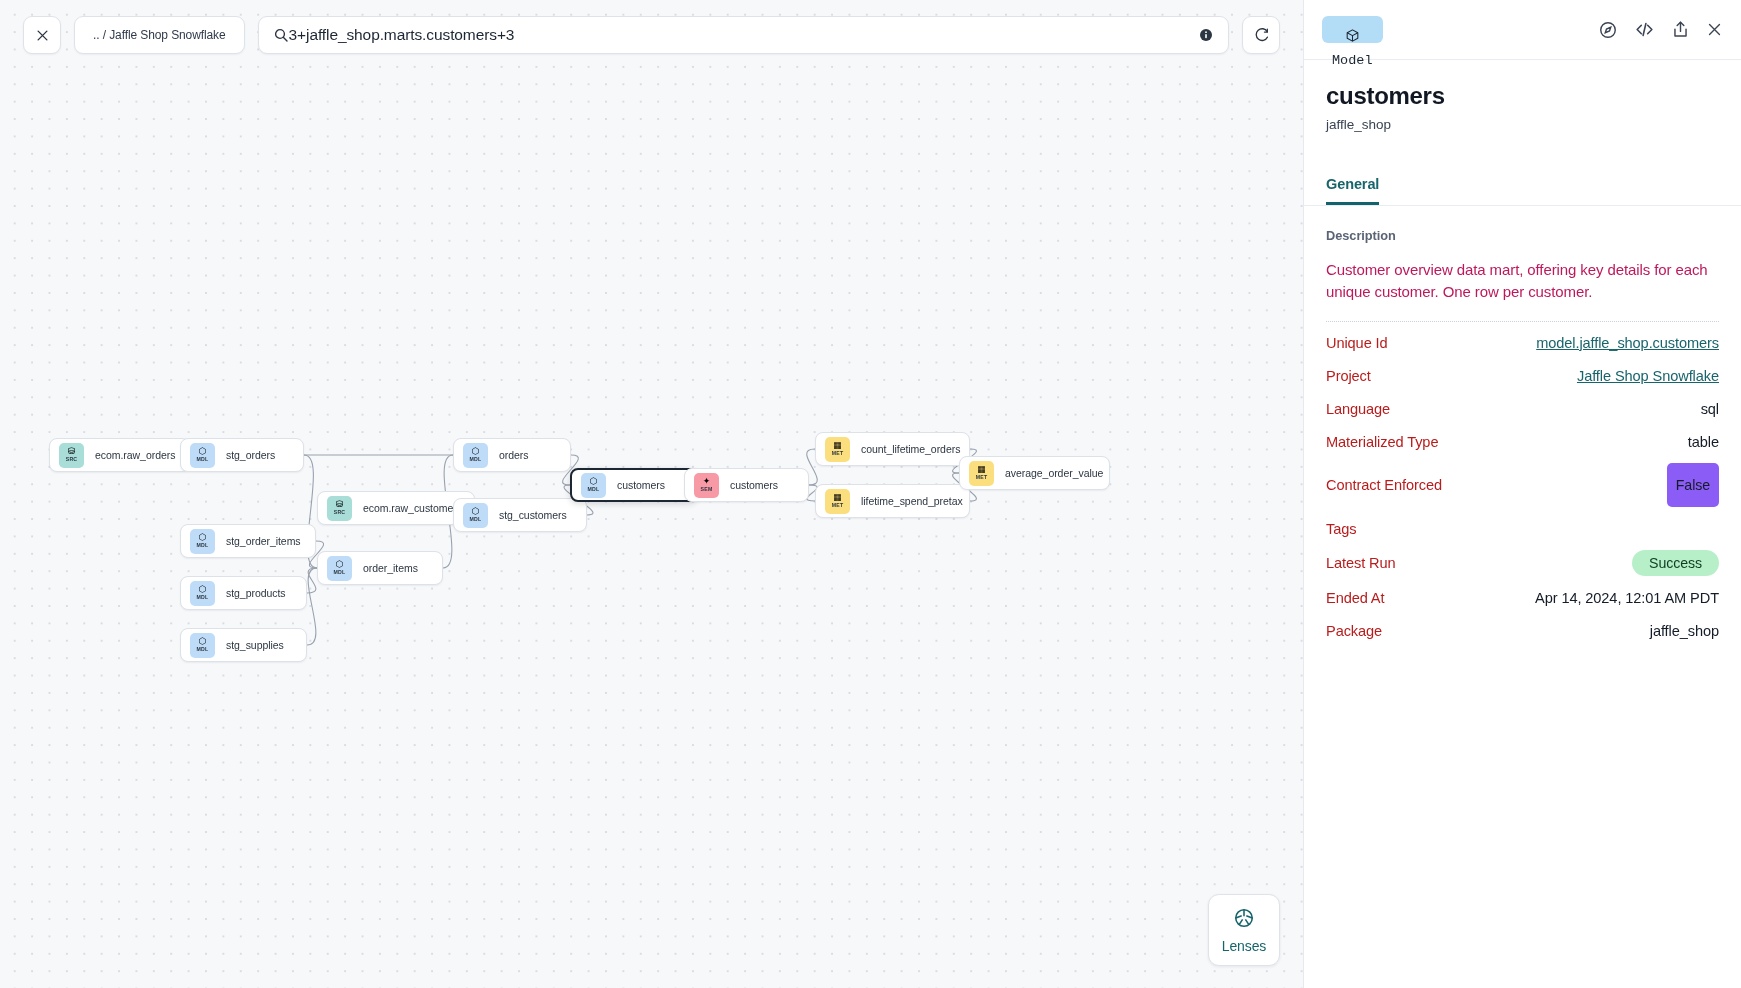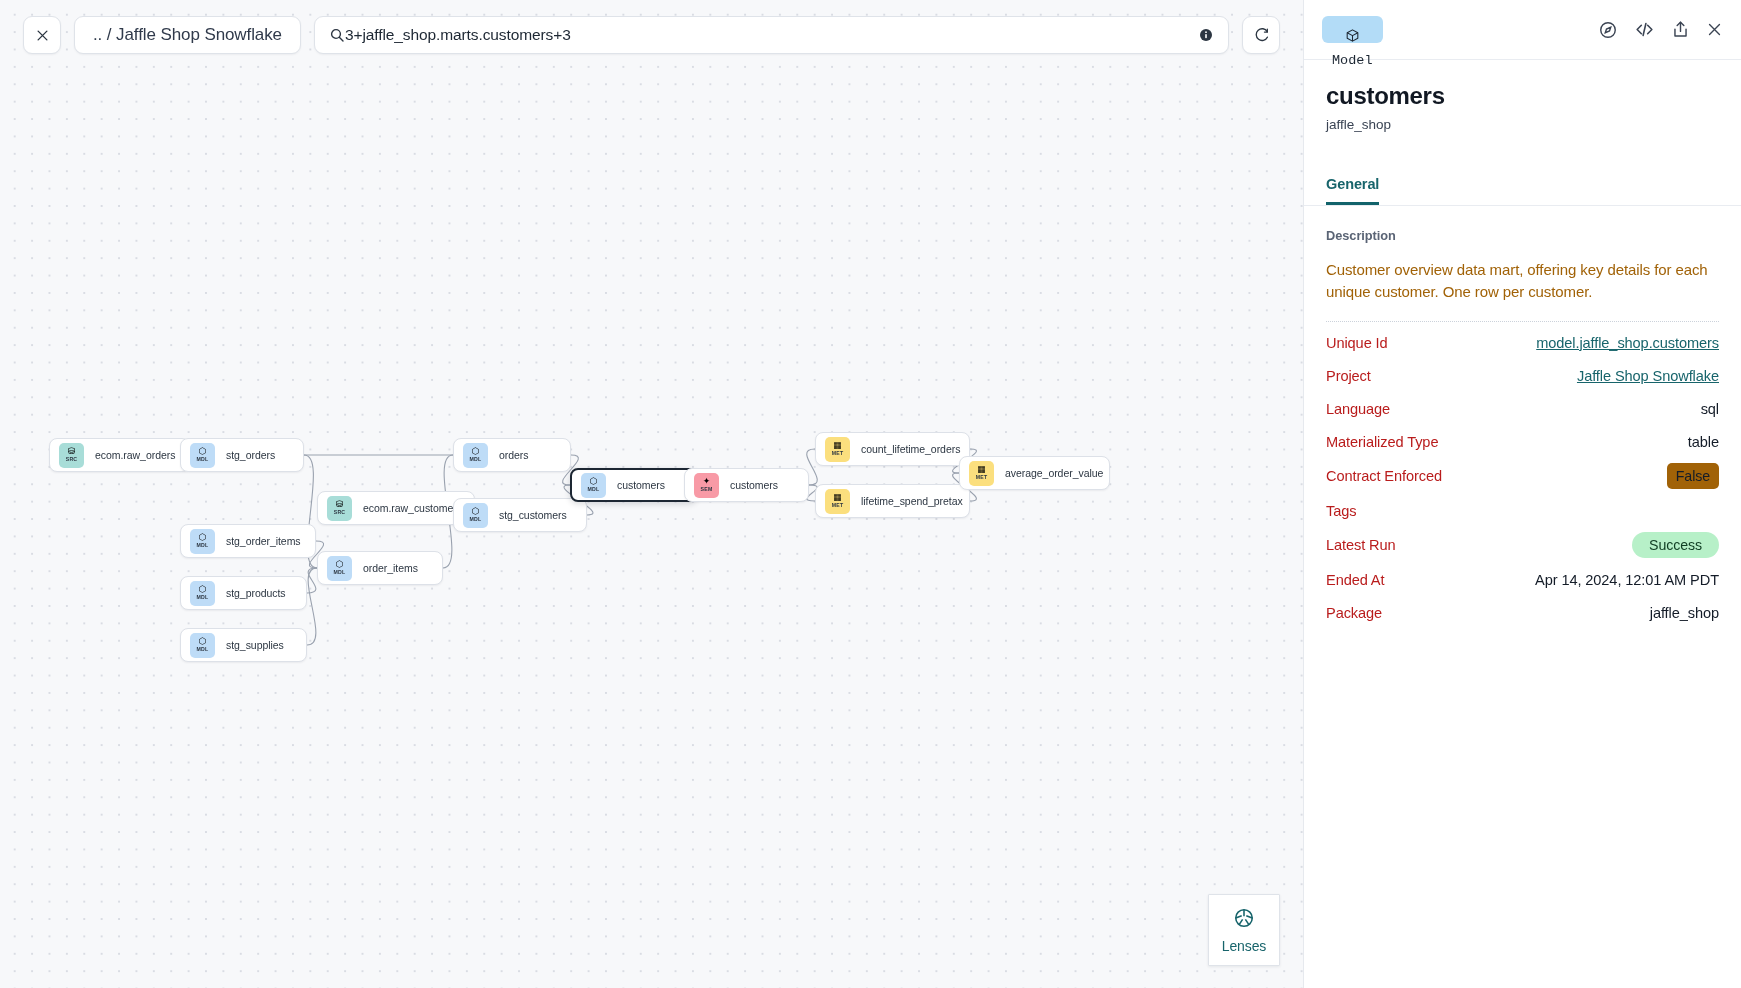--- a/index.html
+++ b/index.html
@@ -36,21 +36,21 @@
     border: 1px solid #dfe3e9;
     border-radius: 9px;
     height: 38px;
     display: flex; align-items: center; justify-content: center;
     box-shadow: 0 1px 2px rgba(16,24,40,.05);
     cursor: pointer;
   }
   .tb-close { width: 38px; }
   .tb-breadcrumb {
     padding: 4px 18px;
-    font-size: 17px; color: #303a4b; white-space: nowrap;
+    font-size: 12px; color: #303a4b; white-space: nowrap;
     letter-spacing: -0.1px;
   }
   .tb-search {
     flex: 1; height: 38px;
     background: #fff; border: 1px solid #dfe3e9; border-radius: 9px;
     display: flex; align-items: center; 
     padding: 0 14px 0 14px;
     box-shadow: 0 1px 2px rgba(16,24,40,.05);
   }
   .tb-search input {
@@ -100,21 +100,21 @@
   .chip.sem { background: #f89aa6; }
   .chip.met { background: #fbdf7e; }
 
   svg.edges { position: absolute; left: 0; top: 0; width: 1303px; height: 988px; pointer-events: none; }
   svg.edges path { fill: none; stroke: #99a1ae; stroke-width: 1.1px; }
 
   
   .lenses {
     position: absolute; right: 23px; bottom: 22px;
     width: 72px; height: 72px;
-    background: #fff; border: 1px solid #dfe3e9; border-radius: 1px;
+    background: #fff; border: 1px solid #dfe3e9; border-radius: 11px;
     display: flex; flex-direction: column; align-items: center; justify-content: center;
     gap: 5px;
     box-shadow: 0 1px 3px rgba(16,24,40,.08);
     cursor: pointer;
   }
   .lenses .ltext { font-size: 14px; color: #17646b; letter-spacing: -0.1px; }
 
   
   #panel {
     position: absolute; right: 0; top: 0;
@@ -154,38 +154,38 @@
   }
   .tab {
     font-size: 14.5px; color: #17646b; font-weight: 700;
     padding-bottom: 10px; border-bottom: 3px solid #12636b;
     cursor: pointer; letter-spacing: -0.1px;
   }
 
   .panel-body { padding: 22px 22px 0 22px; overflow-y: auto; flex: 1 1 auto; }
   .sec-label { font-size: 12.8px; font-weight: 700; color: #5a6475; letter-spacing: -0.05px; }
   .desc {
-    margin-top: 16px; font-size: 15px; color: #a16207; line-height: 1.47;
+    margin-top: 16px; font-size: 15px; color: #be185d; line-height: 1.47;
     letter-spacing: -0.1px;
   }
   .divider { border-top: 1px dotted #ccd2db; margin: 18px 0 4px 0; }
 
   .prop {
     display: flex; align-items: center; justify-content: space-between;
     min-height: 33px; padding: 5px 0; gap: 14px;
   }
   .prop .k { font-size: 14.6px; color: #b91c1c; white-space: nowrap; letter-spacing: -0.1px; }
   .prop .v {
     font-size: 14.6px; color: #141c28; text-align: right;
     letter-spacing: -0.1px; display: flex; align-items: center; gap: 8px;
   }
   .prop .v.link { color: #17646b; text-decoration: underline; cursor: pointer; }
   .prop .v.teal { color: #17646b; }
   .pill-gray {
-    background: #a16207; border-radius: 5px; padding: 5px 9px;
+    background: #8b5cf6; border-radius: 5px; padding: 14px 9px;
     font-size: 14.2px; color: #141c28;
   }
   .pill-green {
     background: #b7f0c8; border-radius: 999px; padding: 5px 17px;
     font-size: 14.2px; color: #0f3d22;
   }
   .copy-ic { cursor: pointer; display: inline-flex; }
 </style>
 </head>
 <body>

